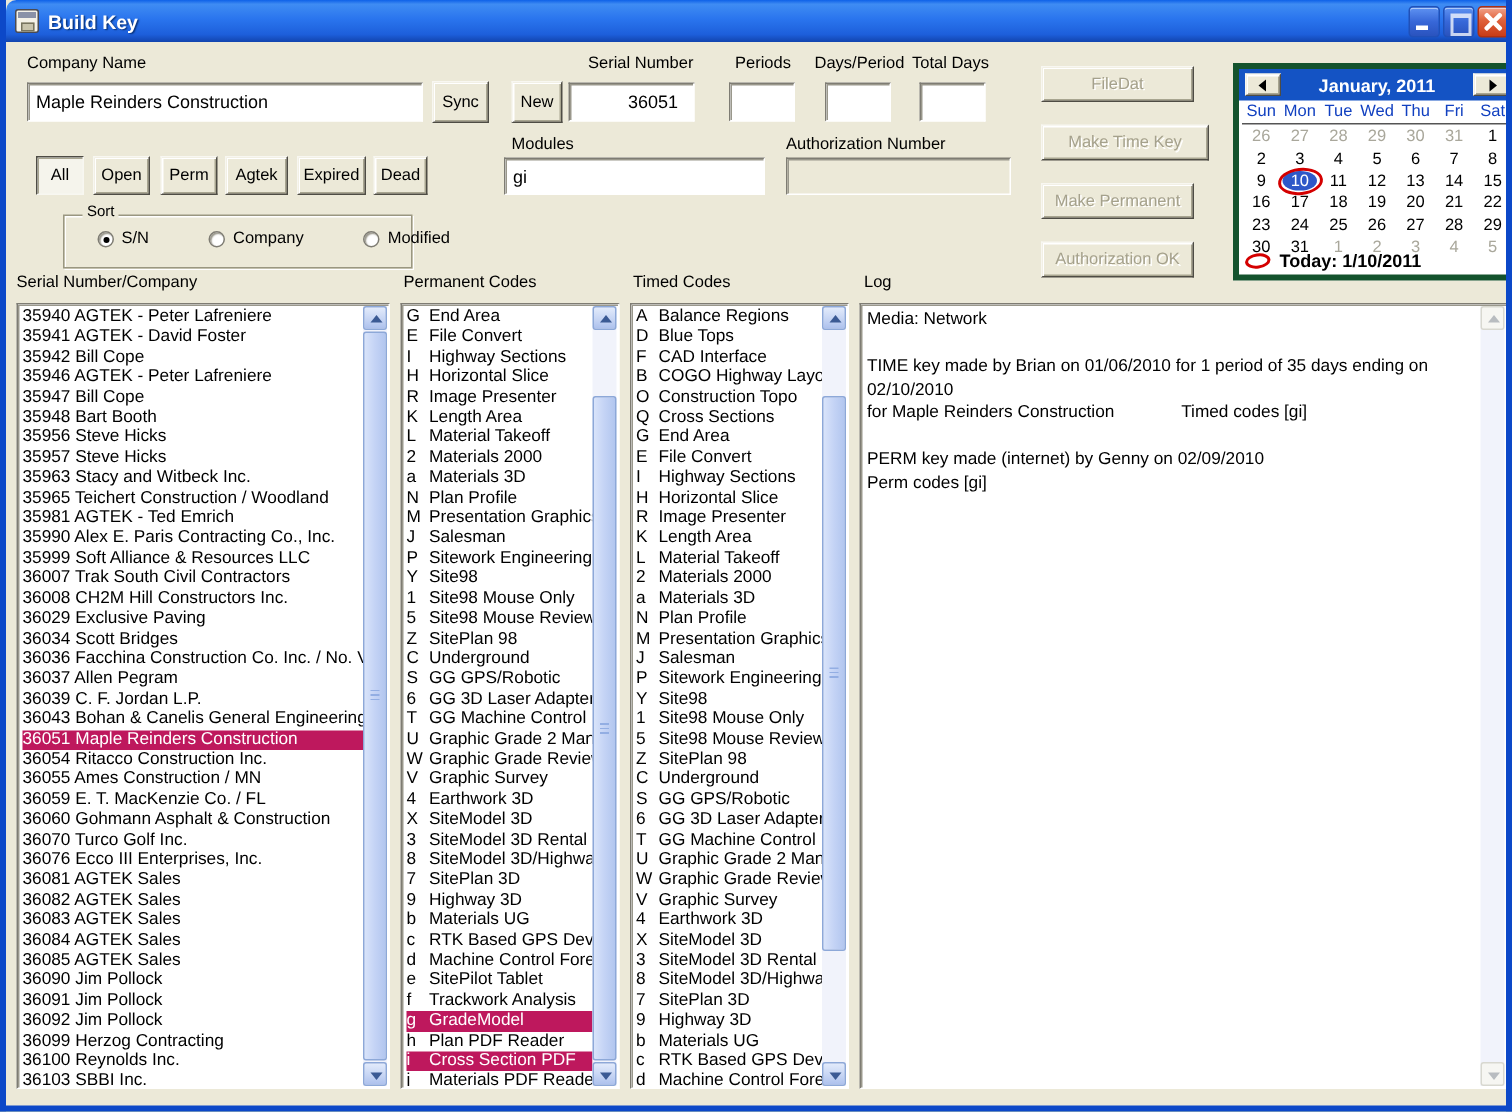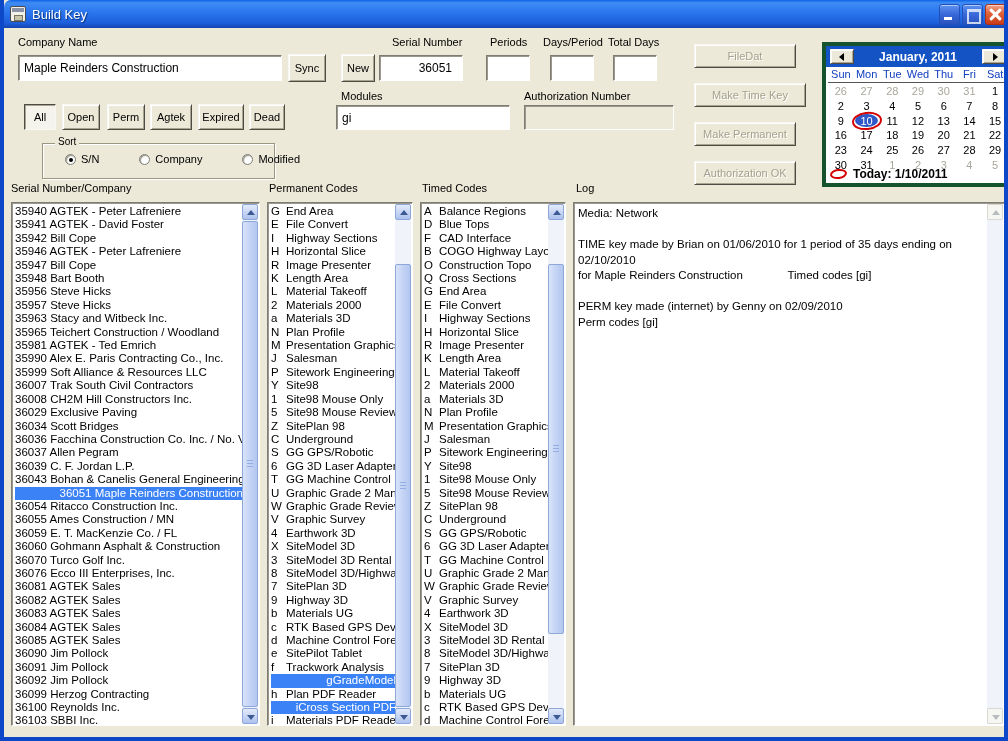--- a/index.html
+++ b/index.html
@@ -2,21 +2,21 @@
 <html><head>
 <meta charset="utf-8">
 <style>
   html,body{margin:0;padding:0;background:#3A6EA5;}
   *{box-sizing:border-box;font-family:"Liberation Sans",sans-serif;}
   .win{position:relative;width:1008px;height:741px;background:#ECE9D8;overflow:hidden;
        border-left:4px solid #0C48C8;border-right:4px solid #0C48C8;border-bottom:4px solid #0C48C8;}
   .titlebar{position:absolute;top:0;left:0;width:1008px;height:28px;
     background:linear-gradient(180deg,#0E61E8 0%,#3F8CF3 10%,#2A75EE 45%,#1D5FDB 82%,#1244AE 100%);
     border-radius:7px 7px 0 0;display:flex;align-items:center;padding:0 6px;}
-  .title-text{color:#fff;font-size:13px;font-weight:normal;margin-left:6px;
+  .title-text{color:#fff;font-size:13px;font-weight:bold;margin-left:6px;
     text-shadow:1px 1px 1px #083178;flex:1;}
   .app-icon{width:16px;height:16px;position:relative;background:#F4F2E8;border:1px solid #4A4A52;border-radius:2px;}
   .app-icon::before{content:"";position:absolute;left:1px;right:1px;top:1px;height:4px;background:#8A92A8;}
   .app-icon::after{content:"";position:absolute;left:3px;top:8px;width:7px;height:4px;background:#C8C4AC;border:1px solid #77745F;}
   .tb-btn{width:21px;height:21px;margin-left:2px;border-radius:3px;position:relative;
     border:1px solid #2050B8;background:linear-gradient(180deg,#5F93F2 0%,#3767D8 50%,#2A53BE 100%);
     box-shadow:inset 0 1px 0 rgba(255,255,255,.5);}
   .tb-btn.close{border:1px solid #B03010;background:linear-gradient(180deg,#F2A48C 0%,#E0613A 45%,#C83C18 100%);}
   .glyph-min::after{content:"";position:absolute;left:4px;bottom:4px;width:8px;height:3px;background:#fff;}
   .glyph-max::after{content:"";position:absolute;left:4px;top:4px;width:10px;height:10px;
@@ -68,21 +68,21 @@
   .cal-today{position:absolute;left:4px;right:2px;bottom:2px;height:15px;display:flex;align-items:center;gap:6px;}
   .today-ring{width:17px;height:10px;border:2px solid #D40000;border-radius:50%;transform:rotate(-8deg);}
   .cal-today-text{font-size:12px;font-weight:bold;color:#000;}
 
   
   .listbox{position:absolute;background:#fff;overflow:hidden;
     border-top:1px solid #7E7C73;border-left:1px solid #7E7C73;border-bottom:1px solid #fff;border-right:1px solid #fff;
     box-shadow:inset 1px 1px 0 #9a988c;}
   .list-rows{position:absolute;left:3px;top:2px;right:17px;bottom:1px;overflow:hidden;}
   .lrow{font-size:11.5px;line-height:13.4px;white-space:nowrap;color:#000;}
-  .lrow.sel{background:#3b82f6;color:#fff;margin-left:-3px;padding-left:3px;margin-right:-1px;text-align:right;}
+  .lrow.sel{background:#be185d;color:#fff;margin-left:-3px;padding-left:3px;margin-right:-1px;}
   .lrow .code{display:inline-block;min-width:15px;}
 
   .sb{position:absolute;top:1px;right:1px;bottom:1px;width:16px;background:#F1F3FB;}
   .sb-btn{position:absolute;left:0;width:16px;height:16px;border:1px solid #8DA8D8;border-radius:2px;
     background:linear-gradient(180deg,#E3EBFB 0%,#C4D3F3 60%,#ADC1ED 100%);}
   .sb-btn.up{top:0;} .sb-btn.down{bottom:0;}
   .sb-btn::after{content:"";position:absolute;left:4px;border-left:4px solid transparent;border-right:4px solid transparent;}
   .sb-btn.up::after{top:5px;border-bottom:5px solid #3B5A94;}
   .sb-btn.down::after{top:6px;border-top:5px solid #3B5A94;}
   .sb-thumb{position:absolute;left:0;width:16px;border:1px solid #8DA8D8;border-radius:2px;

